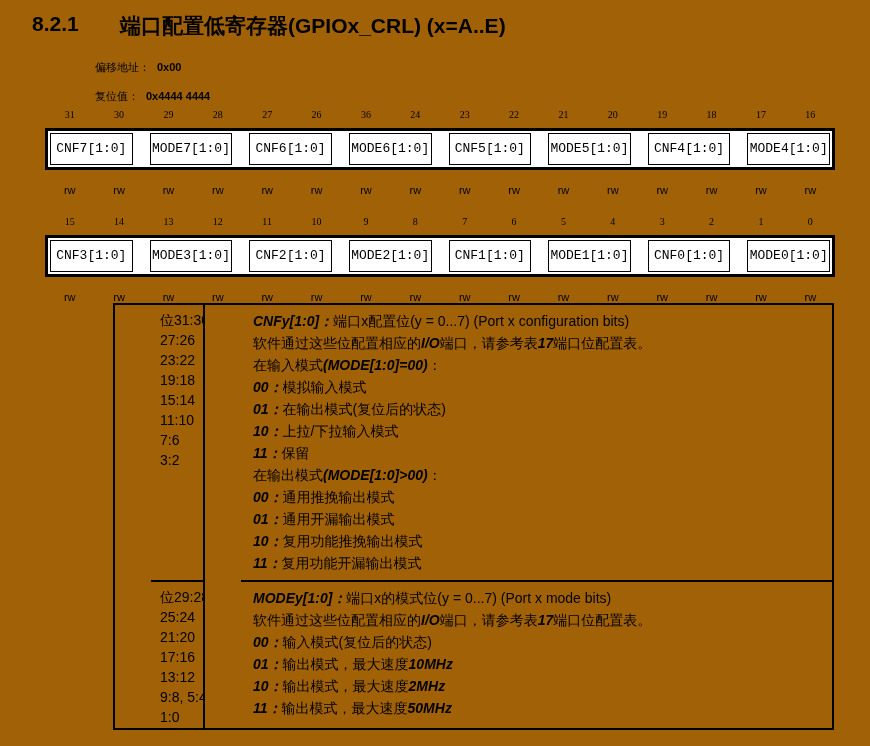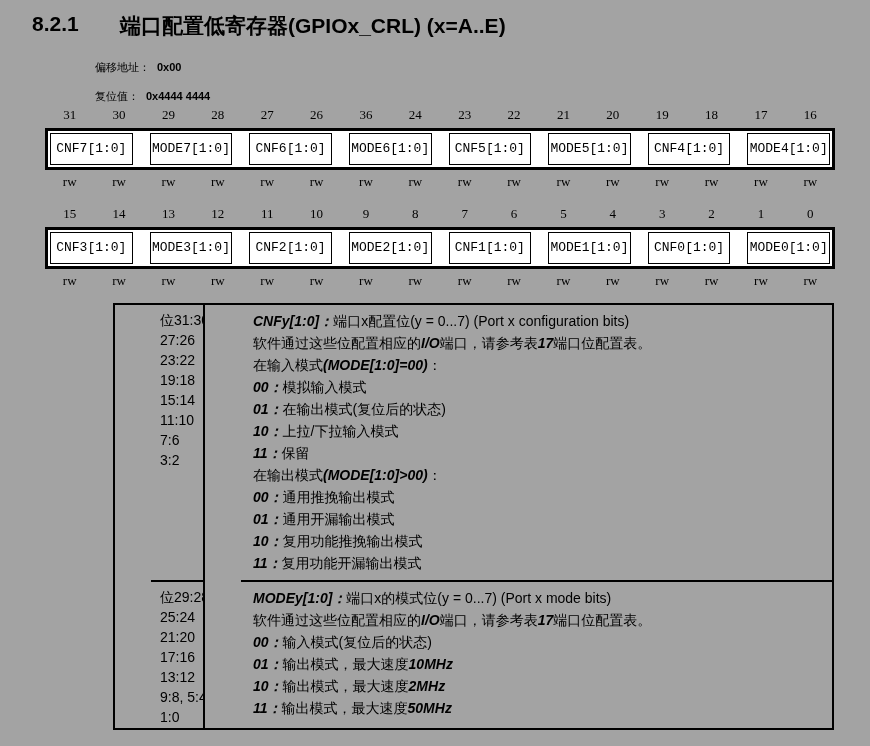--- a/index.html
+++ b/index.html
@@ -2,43 +2,43 @@
 <html><head>
 <meta charset="utf-8">
 <style>
   :root{
     --sans: "Liberation Sans","DejaVu Sans",sans-serif;
     --serif: "Liberation Serif","DejaVu Serif",serif;
     --mono: "Liberation Mono","DejaVu Sans Mono",monospace;
   }
   html,body{margin:0;padding:0;background:#ffffff;}
   .page{
-    position:relative;width:870px;height:746px;background:#a3a3a3;
+    position:relative;width:870px;height:746px;background:#a16207;
     color:#000000;font-family:var(--sans);overflow:hidden;
   }
   
   .heading{position:absolute;top:12px;left:32px;display:flex;
     font-size:21px;font-weight:bold;white-space:nowrap;}
   .heading .num{width:88px;}
   
   .meta{position:absolute;top:53px;left:95px;font-size:11px;line-height:29px;}
   .meta .lbl{font-weight:normal;}
   .meta .val{font-weight:bold;margin-left:7px;}
   
   .register{position:absolute;top:105px;left:45px;width:790px;}
   .reg-bits{display:flex;height:20px;line-height:20px;margin-bottom:3px;
-    font-family:var(--serif);font-size:13px;}
+    font-family:var(--serif);font-size:10px;}
   .reg-bits span{flex:1;text-align:center;}
   .reg-box{display:flex;border:3px solid #000;padding:2px;gap:17px;
     height:42px;box-sizing:border-box;background:#fff;}
   .reg-cell{flex:1;border:1.5px solid #000;box-sizing:border-box;
     text-align:center;font-family:var(--mono);font-size:13px;line-height:29px;
     white-space:nowrap;overflow:hidden;}
-  .reg-access{display:flex;margin-top:4px;height:16px;line-height:16px;
-    font-family:Liberation Serif, serif;font-size:13px;}
+  .reg-access{display:flex;margin-top:12px;height:16px;line-height:16px;
+    font-family:Liberation Sans, sans-serif;font-size:11px;}
   .reg-access span{flex:1;text-align:center;}
   .reg-row + .reg-row .reg-bits{margin-top:14px;}
   
   .desc-table{position:absolute;top:303px;left:113px;width:721px;height:427px;
     box-sizing:border-box;border:2px solid #000;
     display:grid;grid-template-columns:90px 1fr;grid-template-rows:277px 1fr;}
   .dt-cell{box-sizing:border-box;padding:5px 0 0 9px;font-size:14px;overflow:hidden;margin-left:36px;}
   .dt-left{border-right:2px solid #000;}
   .dt-bottom{border-bottom:2px solid #000;}
   .dt-bitline{line-height:20px;white-space:nowrap;}

